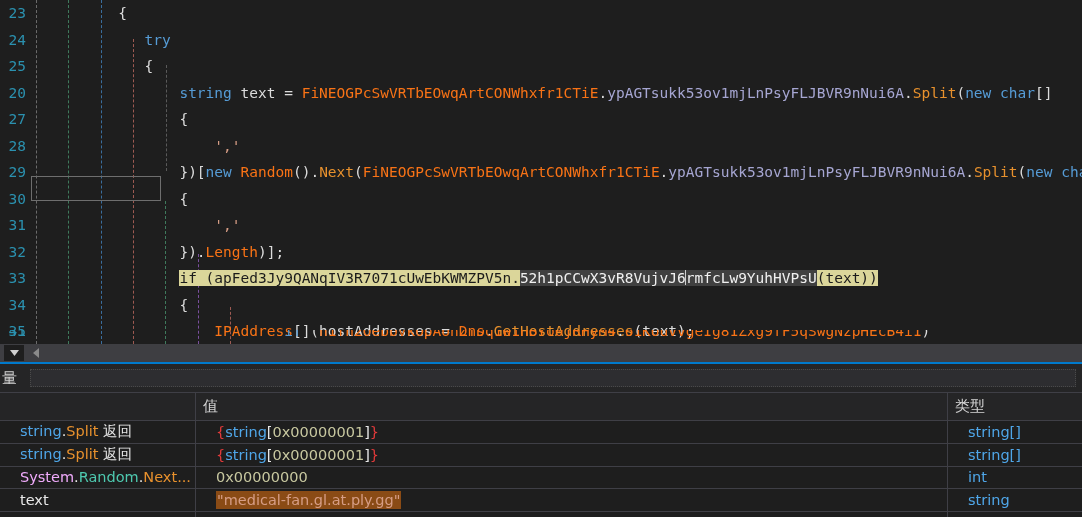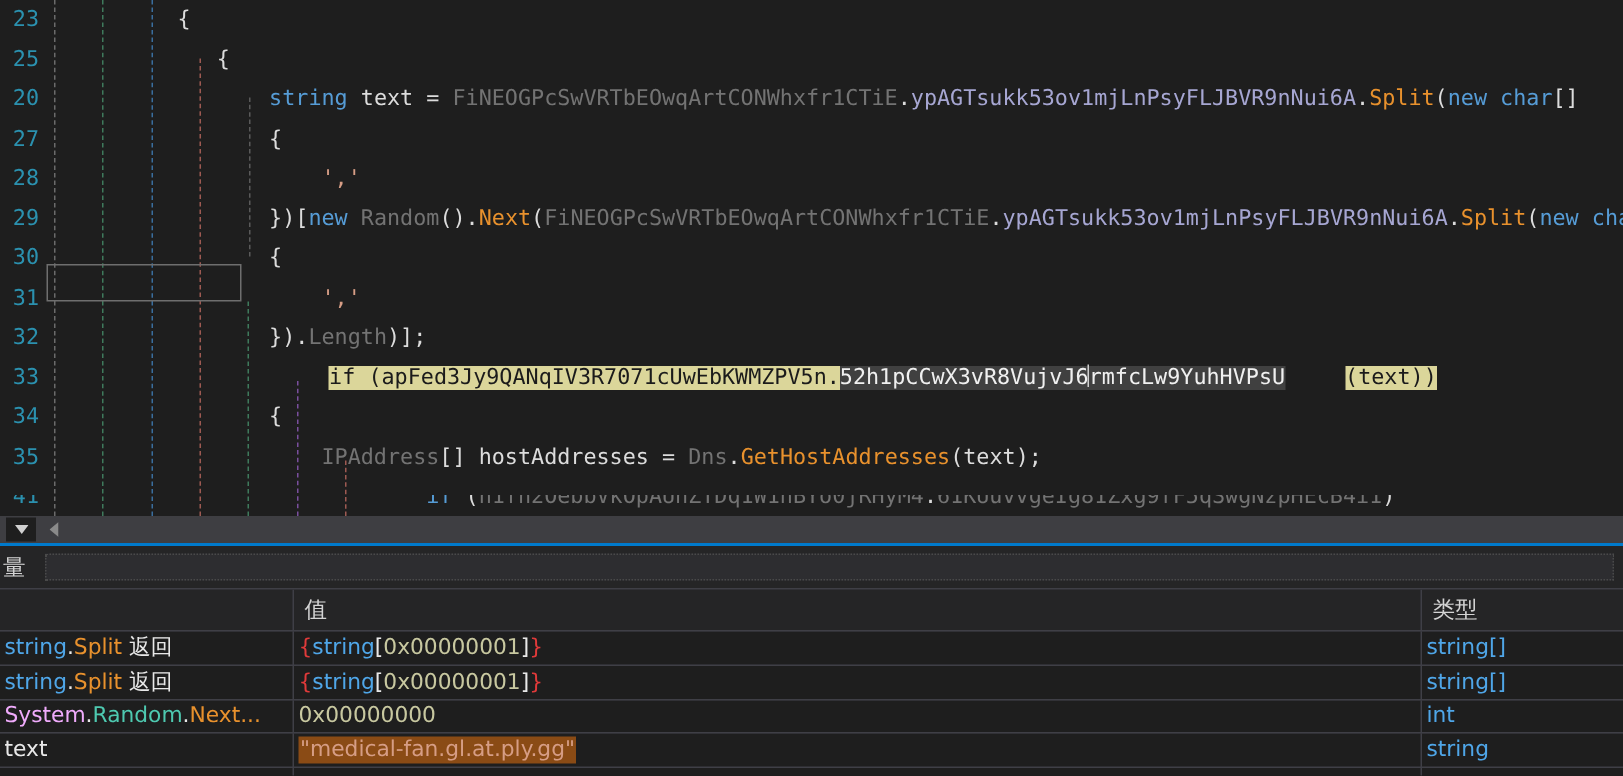--- a/index.html
+++ b/index.html
@@ -81,31 +81,30 @@
     top: 176px;
     width: 130px;
     height: 25px;
     border: 1px solid #6e6e6e;
     box-sizing: border-box;
     z-index: 1;
   }
 
   
   .kw     { color: #569cd6; }   
-  .type   { color: #737373; }   
+  .type   { color: #f97316; }   
   .methO  { color: #e8912d; }   
   .plain  { color: #dcdcdc; }
   .punct  { color: #dcdcdc; }
   .str    { color: #d69d85; }
   .ident  { color: #a6a6d2; text-align: center; }
 
   .hl-find {
     background: #dbd69a;
     color: #1b1b1b;
-    margin-left: 40px;
   }
   .hl-sel {
     background: #404040;
     color: #f0f0f0;
   }
   .caret {
     display: inline-block;
     width: 0;
     border-left: 1px solid #cfcfcf;
     height: 15px;
@@ -197,21 +196,21 @@
     color: #d4d4d4;
     background: #252526;
     height: 27px;
     padding: 0 0 0 7px;
     border-right: 1px solid #3f3f46;
     border-bottom: 1px solid #3f3f46;
     font-size: 15px;
   }
   table.watch td {
     height: 21.8px;
-    padding: 0 0 0 3px;
+    padding: 0 0 0 20px;
     border-right: 1px solid #3f3f46;
     border-bottom: 1px solid #3f3f46;
     background: #1e1e1e;
     color: #d4d4d4;
     overflow: hidden;
     white-space: nowrap;
     margin-top: 31px;
   }
   .col-name  { width: 188px; }
   .col-value { width: 744px; }
@@ -249,20 +248,24 @@
       <div class="guide" style="left:166px; top:65px; height:106px; border-color:#5a5a5a;"></div>
     </div>
 
     <div class="current-line-box"></div>
 
     <div class="code-line">
       <span class="gutter-num">23</span>
       <span class="code-text"><span style="color:transparent">          </span><span class="punct">{</span></span>
     </div>
 
+    <div class="code-line">
+      <span class="gutter-num">24</span>
+      <span class="code-text"><span style="color:transparent">             </span><span class="kw">try</span></span>
+    </div>
 
     <div class="code-line">
       <span class="gutter-num">25</span>
       <span class="code-text"><span style="color:transparent">             </span><span class="punct">{</span></span>
     </div>
 
     <div class="code-line">
       <span class="gutter-num">20</span>
       <span class="code-text"><span style="color:transparent">                 </span><span class="kw">string</span> <span class="plain">text</span> <span class="plain">=</span> <span class="type">FiNEOGPcSwVRTbEOwqArtCONWhxfr1CTiE</span><span class="plain">.</span><span class="ident">ypAGTsukk53ov1mjLnPsyFLJBVR9nNui6A</span><span class="plain">.</span><span class="methO">Split</span><span class="plain">(</span><span class="kw">new</span> <span class="kw">char</span><span class="plain">[]</span></span>
     </div>

